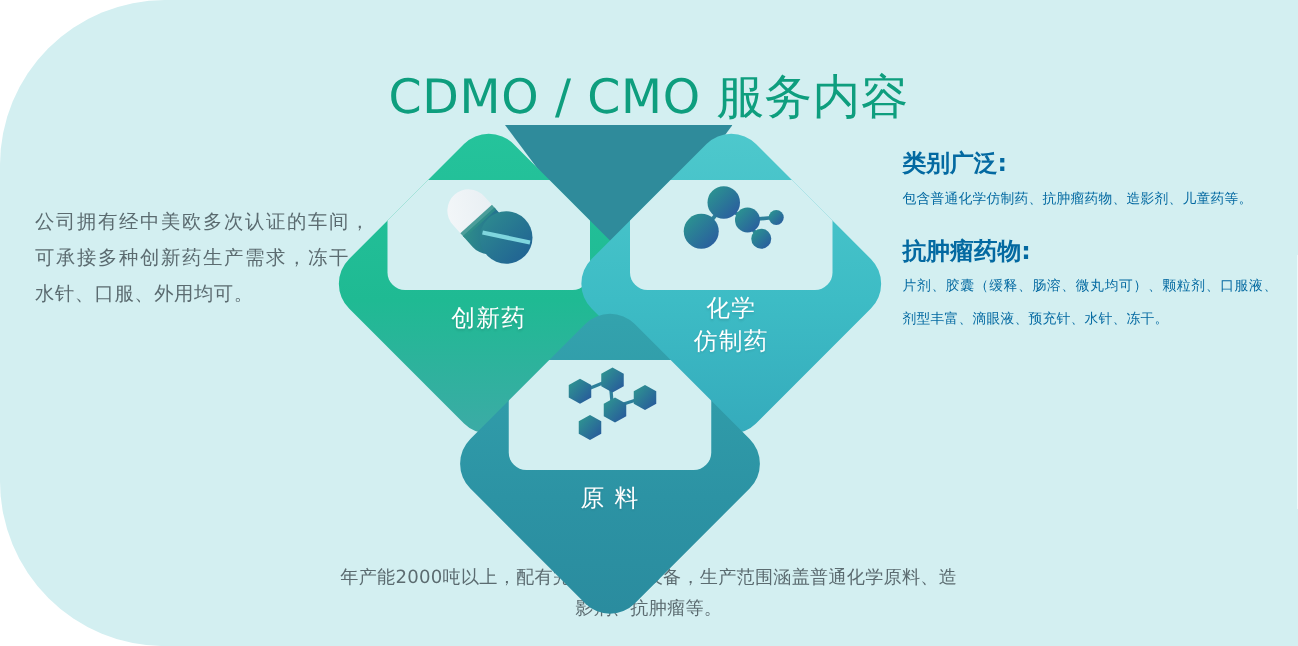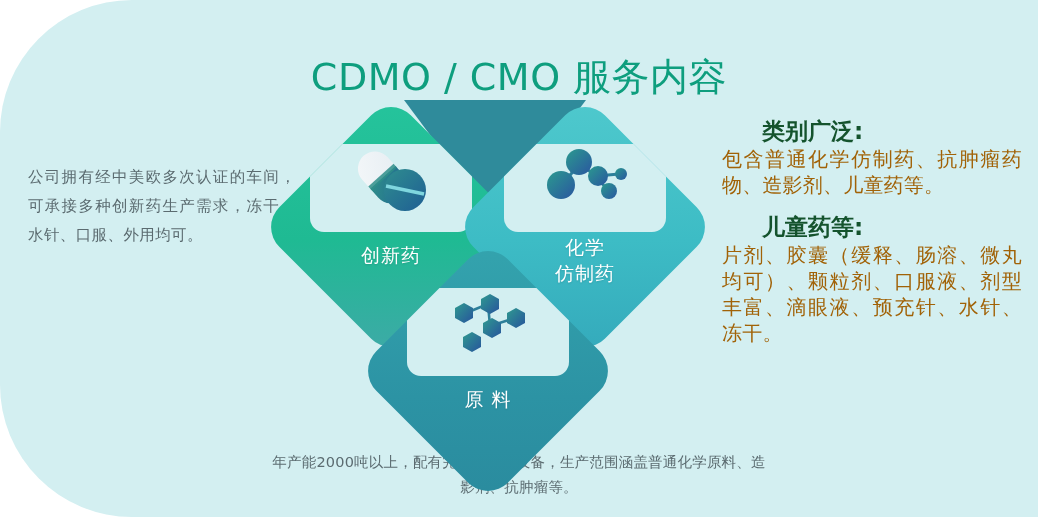--- a/index.html
+++ b/index.html
@@ -15,23 +15,23 @@
          font-size:38px;font-weight:normal;color:#0E9E7E;letter-spacing:.5px;
          white-space:nowrap;margin-top:20px;}
 
   
   .left-text{position:absolute;left:28px;top:163px;width:268px;
              font-size:15.5px;line-height:29px;color:#5b6b70;
              text-align:justify;letter-spacing:.4px;}
 
   
   .right-col{position:absolute;left:722px;top:118px;width:300px;}
-  .r-head{font-size:23px;font-weight:bold;color:#14532d;line-height:26px;
-          margin-bottom:2px;margin-left:40px;}
-  .r-body{font-size:20px;line-height:26px;color:#a16207;text-align:justify;
+  .r-head{font-size:19px;font-weight:bold;color:#0369a1;line-height:26px;
+          margin-bottom:2px;}
+  .r-body{font-size:11px;line-height:26px;color:#0369a1;text-align:justify;
           letter-spacing:.2px;}
   .r-gap{height:16px;}
 
   
   .caption{position:absolute;left:269px;top:450px;width:500px;text-align:center;
            font-size:14.5px;line-height:25px;color:#5b6b70;letter-spacing:.2px;}
 
   
   .cluster{position:absolute;left:300px;top:96px;width:380px;height:330px;}
 
@@ -73,21 +73,21 @@
 
     <div class="left-text">公司拥有经中美欧多次认证的车间，可承接多种创新药生产需求，冻干、水针、口服、外用均可。</div>
 
     <div class="right-col">
       <div>
         <div class="r-head">类别广泛:</div>
         <div class="r-body">包含普通化学仿制药、抗肿瘤药物、造影剂、儿童药等。</div>
       </div>
       <div class="r-gap"></div>
       <div>
-        <div class="r-head">儿童药等:</div>
+        <div class="r-head">抗肿瘤药物:</div>
         <div class="r-body">片剂、胶囊（缓释、肠溶、微丸均可）、颗粒剂、口服液、剂型丰富、滴眼液、预充针、水针、冻干。</div>
       </div>
     </div>
 
     <div class="caption">年产能2000吨以上，配有完整的分析设备，生产范围涵盖普通化学原料、造影剂、抗肿瘤等。</div>
 
     <div class="cluster">
 
       <div class="wedge"></div>
 

